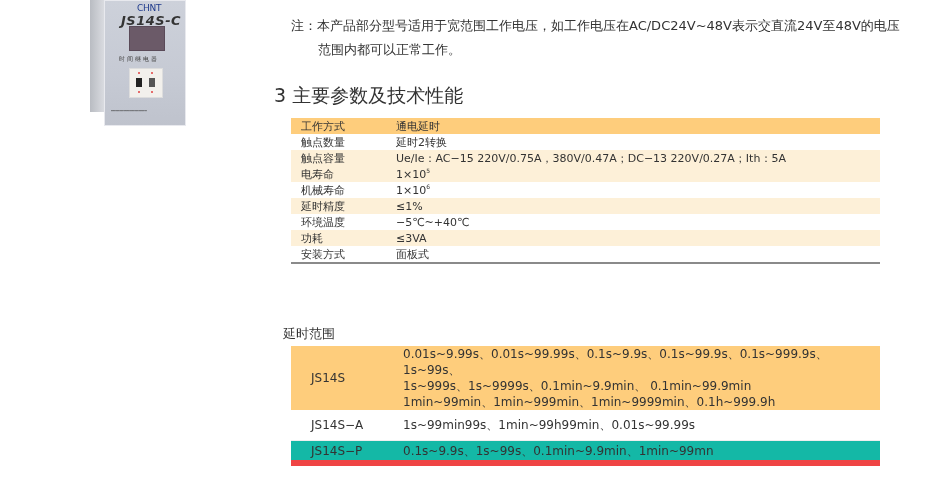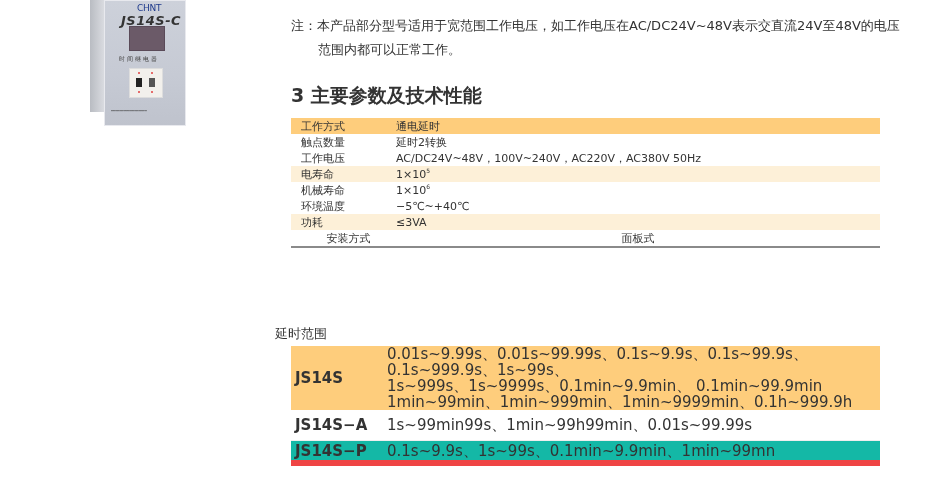--- a/index.html
+++ b/index.html
@@ -24,36 +24,36 @@
   .prod-switch { position: absolute; left: 24px; top: 67px; width: 32px; height: 28px;
                  background: #f2f0ec; border: 1px solid #ddd; }
   .prod-switch .sw { position: absolute; top: 9px; width: 6px; height: 9px; background: #222; }
   .prod-switch .dot { position: absolute; width: 2px; height: 2px; background: #e04040; border-radius: 50%; }
   .prod-foot { position: absolute; left: 6px; top: 108px; font-size: 3.5px; color: #333; }
 
   
   .note { position: absolute; left: 291px; top: 14px; font-size: 13px; line-height: 24px; color: #333; }
   .note .line2 { padding-left: 27px; }
 
-  .section-title { position: absolute; left: 291px; top: 83px; font-size: 19px; color: #333; font-weight: bold; }
+  .section-title { position: absolute; left: 274px; top: 83px; font-size: 19px; color: #333; font-weight: normal; }
 
   
   .params { position: absolute; left: 291px; top: 118px; width: 589px; border-collapse: collapse; }
   .params td { font-size: 11px; height: 16px; padding: 0; color: #333; }
   .params td.k { width: 95px; padding-left: 10px; }
   .params tr.header td { background: #fecd7c; }
   .params tr.alt td { background: #fdf0d8; }
-  .params tr.last td { border-bottom: 2px solid #8a8a8a; text-align: center; }
+  .params tr.last td { border-bottom: 2px solid #8a8a8a; }
   sup { font-size: 6px; vertical-align: 5px; }
 
-  .range-title { position: absolute; left: 275px; top: 325px; font-size: 13px; color: #333; }
+  .range-title { position: absolute; left: 283px; top: 325px; font-size: 13px; color: #333; }
 
   .ranges { position: absolute; left: 291px; top: 346px; width: 589px; border-collapse: collapse; }
-  .ranges td { font-size: 15px; color: #333; padding: 0; line-height: 16px; margin-top: 36px; }
-  .ranges td.k { width: 92px; padding-left: 4px; vertical-align: middle; font-weight: bold; }
+  .ranges td { font-size: 12px; color: #333; padding: 0; line-height: 16px; margin-top: 36px; }
+  .ranges td.k { width: 92px; padding-left: 20px; vertical-align: middle; }
   .ranges tr.r-js14s td { background: #fecd7c; height: 55px; }
   .ranges tr.r-a td { background: #ffffff; height: 30px; border-bottom: 1px solid #eee; }
   .ranges tr.r-c td { background: #fdf0d8; height: 36px; }
   .ranges tr.r-p td { background: #14b8a6; height: 19px; border-bottom: 6px solid #ef4444; }
 </style>
 </head>
 <body>
 
 <div class="product">
   <div class="prod-side"></div>
@@ -84,31 +84,35 @@
 <table class="params">
   <tbody id="params-body">
       <tr class="header">
         <td class="k">工作方式</td>
         <td><span>通电延时</span></td>
       </tr>
       <tr>
         <td class="k">触点数量</td>
         <td><span>延时2转换</span></td>
       </tr>
-      <tr>
-        <td class="k">工作电压</td>
-        <td><span>AC/DC24V~48V，100V~240V，AC220V，AC380V 50Hz</span></td>
+      <tr class="alt">
+        <td class="k">触点容量</td>
+        <td><span>Ue/Ie：AC−15 220V/0.75A，380V/0.47A；DC−13 220V/0.27A；Ith：5A</span></td>
       </tr>
       <tr class="alt">
         <td class="k">电寿命</td>
         <td><span>1×10</span><sup>5</sup></td>
       </tr>
       <tr>
         <td class="k">机械寿命</td>
         <td><span>1×10</span><sup>6</sup></td>
+      </tr>
+      <tr class="alt">
+        <td class="k">延时精度</td>
+        <td><span>≤1%</span></td>
       </tr>
       <tr>
         <td class="k">环境温度</td>
         <td><span>−5℃~+40℃</span></td>
       </tr>
       <tr class="alt">
         <td class="k">功耗</td>
         <td><span>≤3VA</span></td>
       </tr>
       <tr class=" last">

